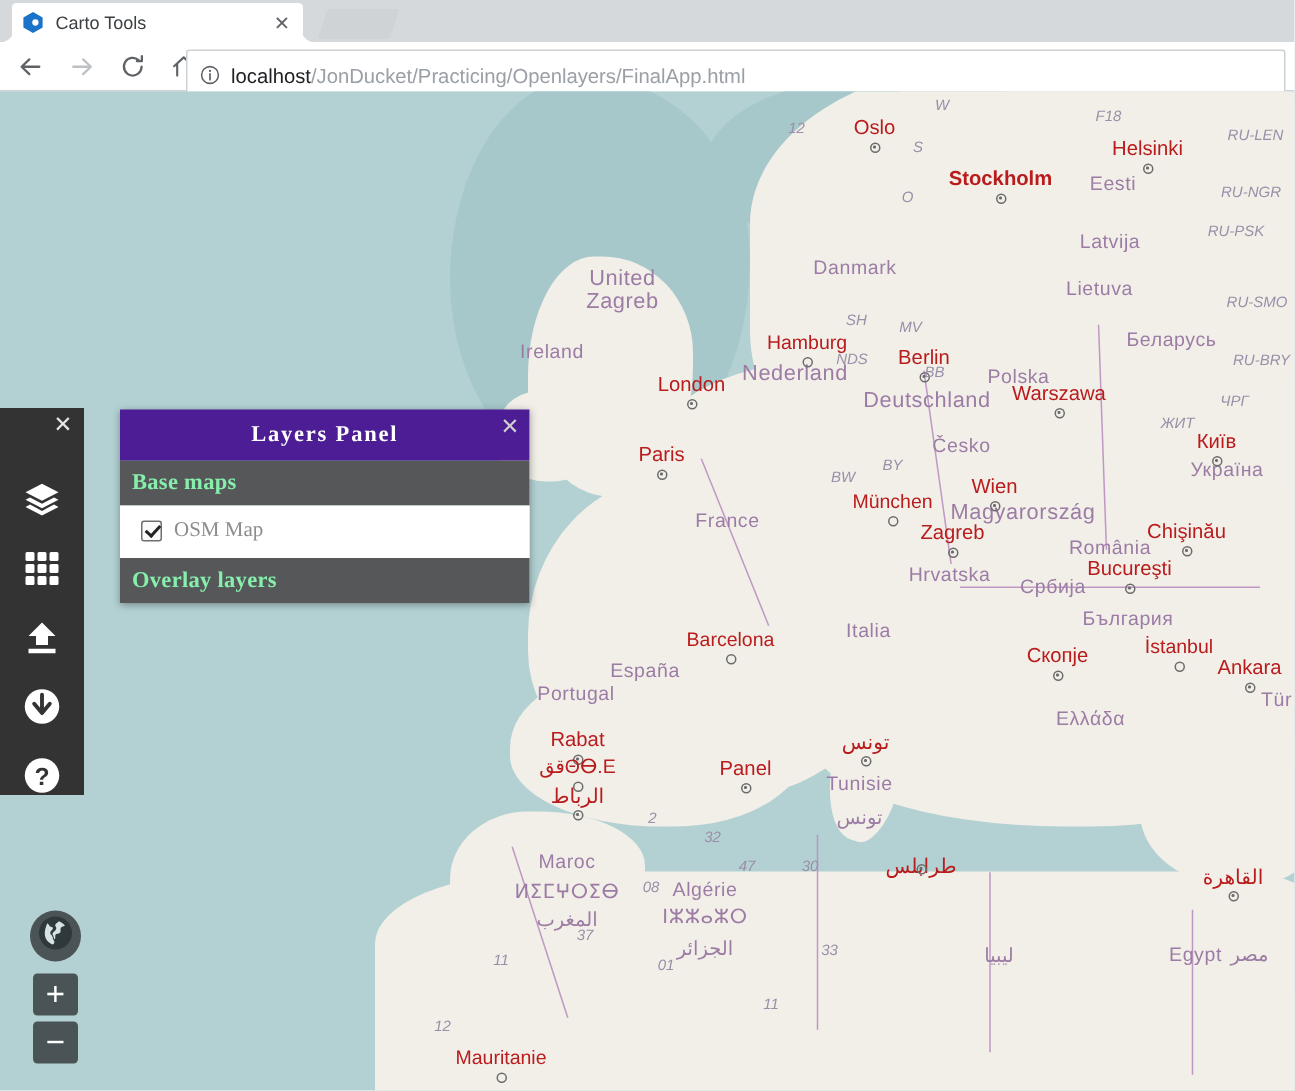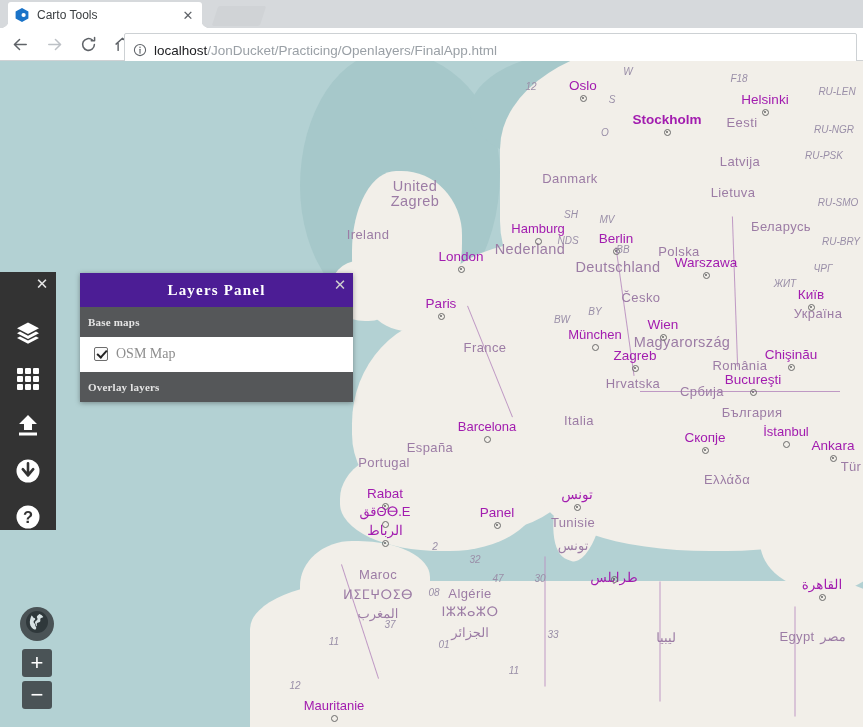--- a/index.html
+++ b/index.html
@@ -91,21 +91,21 @@
     border-radius: 45% 55% 50% 50% / 50% 45% 55% 50%;
   }
 
   .lbl {
     position: absolute; white-space: nowrap;
     transform: translate(-50%, -50%);
     pointer-events: none;
   }
   .lbl.country { color: #9c7ca5; font-size: 13px; letter-spacing: .4px; }
   .lbl.country.big { font-size: 14.5px; }
-  .lbl.city { color: #a21caf; font-size: 13px; }
+  .lbl.city { color: #b91c1c; font-size: 13px; }
   .lbl.city.cap { font-size: 13.5px; }
   .lbl.region { color: #9a8fa8; font-size: 10px; font-style: italic; }
   .citydot {
     position: absolute; width: 7px; height: 7px; margin: -3.5px 0 0 -3.5px;
     border: 1.4px solid #6b6b6b; border-radius: 50%; background: transparent;
   }
   .citydot.cap::after {
     content: ""; position: absolute; left: 1.4px; top: 1.4px;
     width: 1.8px; height: 1.8px; background: #6b6b6b; border-radius: 50%;
   }
@@ -177,21 +177,21 @@
     position: absolute; right: 4px; top: 2px; width: 18px; height: 18px;
     color: #cfcfcf; font-size: 15px; line-height: 1;
     display: flex; align-items: center; justify-content: center;
   }
   .panel-section {
     height: 30px; background: #555759; display: flex; align-items: center;
     padding-left: 8px;
   }
   .panel-section span {
     font-family: "Liberation Serif", serif; font-weight: bold;
-    font-size: 11px; color: #e5e5e5; letter-spacing: .2px; text-align: center;
+    font-size: 15px; color: #86efac; letter-spacing: .2px; text-align: center;
   }
   .panel-body { background: #ffffff; padding: 7px 0 8px 0; }
   .layer-row { display: flex; align-items: center; padding: 2px 0 2px 14px; }
   .layer-check {
     width: 14px; height: 14px; flex: 0 0 14px;
     border: 1px solid #6e6e6e; border-radius: 2px; background: #fafafa;
     position: relative; margin-right: 8px;
   }
   .layer-check.checked::after {
     content: ""; position: absolute; left: 3.6px; top: 0.3px;

